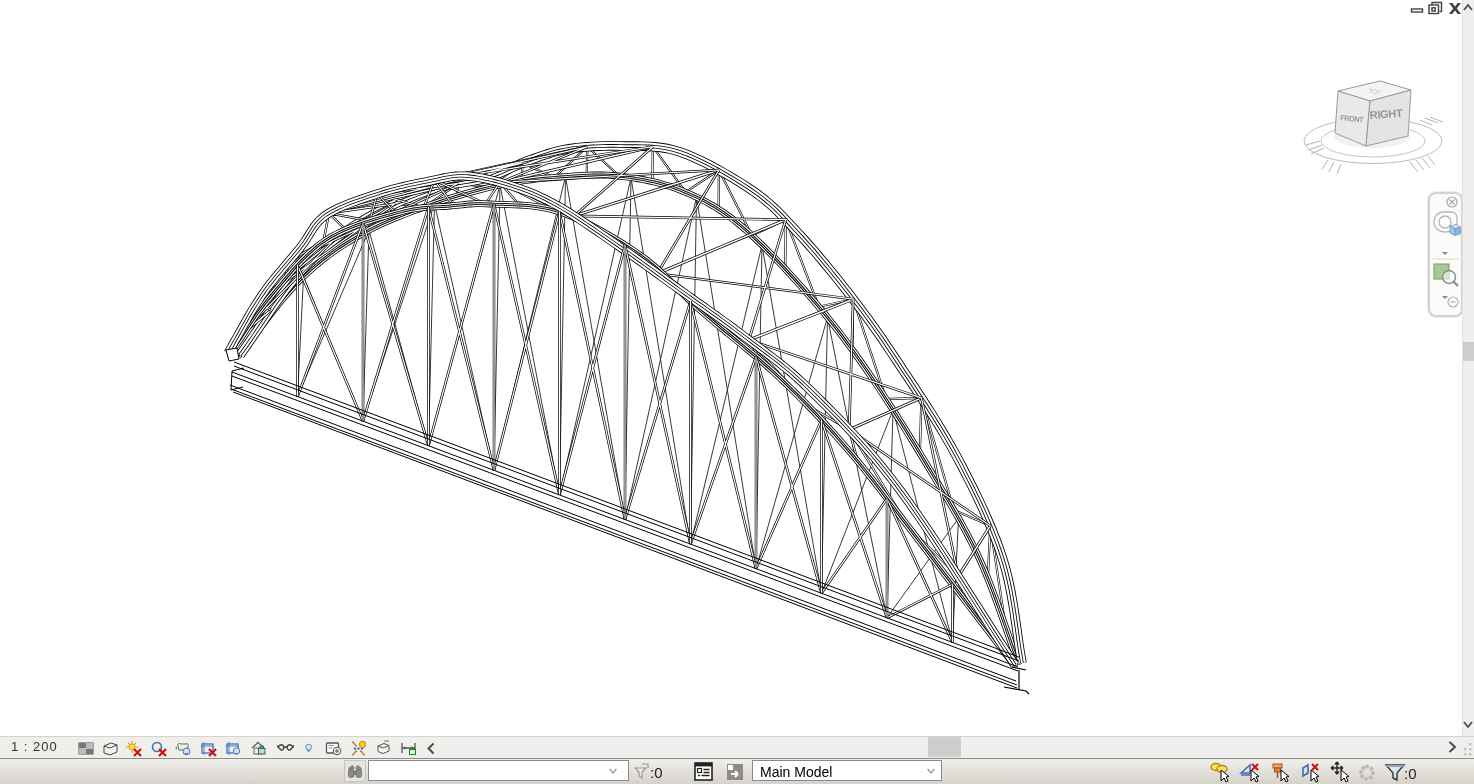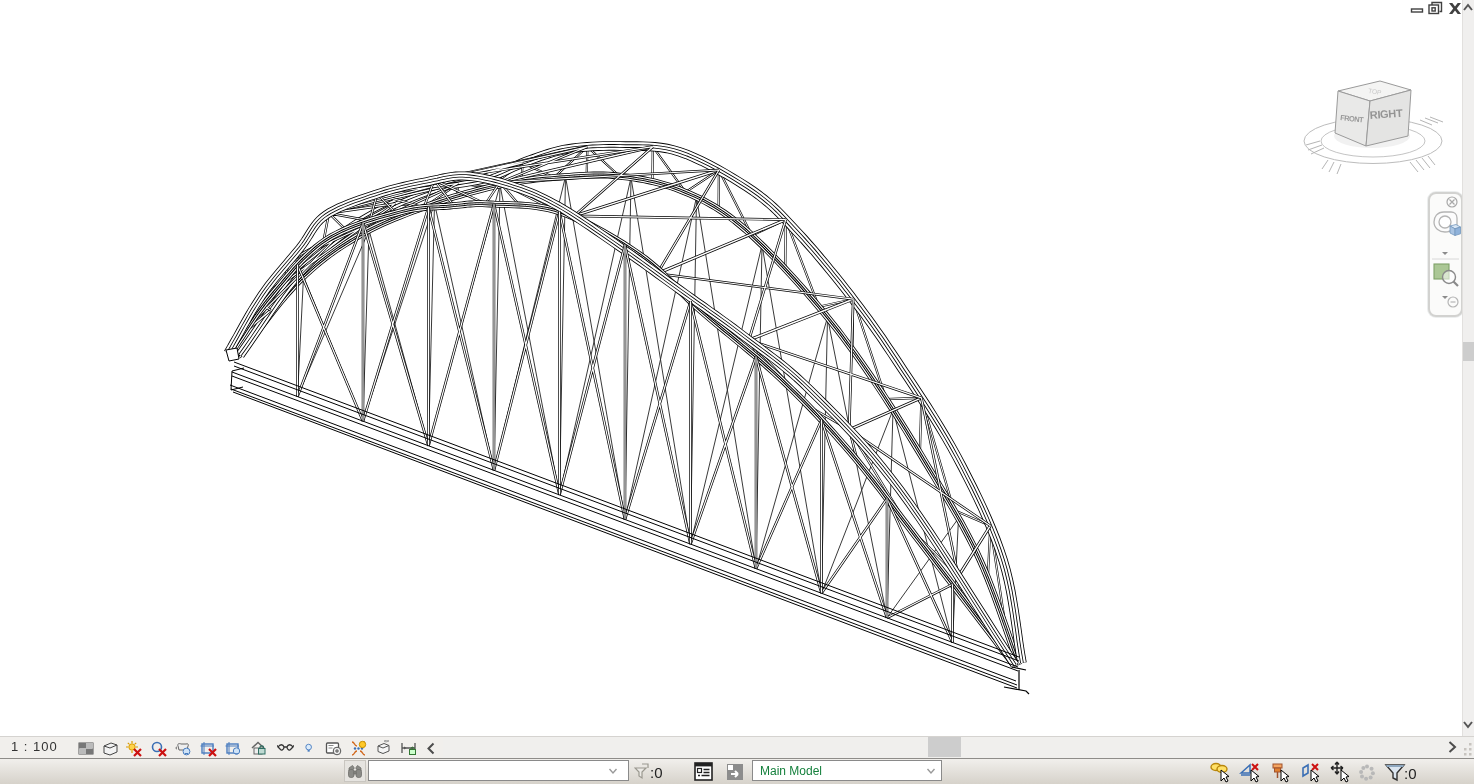--- a/index.html
+++ b/index.html
@@ -125,21 +125,21 @@
 <div id="vscroll"></div>
 <svg width="12" height="12" viewBox="0 0 12 12" style="position:absolute;left:1462px;top:2px">
     <path d="M2,8 L6,3 L10,8" fill="none" stroke="#555" stroke-width="2"></path>
   </svg>
 <div id="vthumb"></div>
 <svg width="12" height="12" viewBox="0 0 12 12" style="position:absolute;left:1462px;top:718px">
     <path d="M2,4 L6,9 L10,4" fill="none" stroke="#555" stroke-width="2"></path>
   </svg>
 <div id="hrow"></div>
 <div id="viewbar"></div>
-<div id="scale">1 : 100</div>
+<div id="scale">1 : 200</div>
 <svg width="17" height="17" viewBox="0 0 17 17" style="position:absolute;left:78px;top:740px">
     <rect x="1" y="3" width="14" height="11" fill="#fff" stroke="#555"></rect>
     <rect x="1" y="3" width="7" height="5.5" fill="#777"></rect>
     <rect x="8" y="8.5" width="7" height="5.5" fill="#777"></rect>
     <rect x="8" y="3" width="7" height="5.5" fill="#bbb"></rect>
     <rect x="1" y="8.5" width="7" height="5.5" fill="#bbb"></rect>
   </svg>
 <svg width="17" height="17" viewBox="0 0 17 17" style="position:absolute;left:102px;top:740px">
     <polygon points="2,6 9,3 15,5 15,12 8,15 2,13" fill="#f2f2f2" stroke="#444"></polygon>
     <polyline points="2,6 8,8 15,5 M8,8 8,15" fill="none" stroke="#444"></polyline>
@@ -255,21 +255,21 @@
  <rect x="1" y="1" width="17" height="3.4" fill="#222"></rect>
  <rect x="3.5" y="6.5" width="4" height="4" fill="none" stroke="#222" stroke-width="1.2"></rect>
  <path d="M9.5,7.5 h6 M9.5,10.5 h6 M4,13.5 h2 M7.5,13.5 h8" stroke="#222" stroke-width="1.5"></path>
 </svg>
 <svg width="20" height="20" viewBox="0 0 20 20" style="position:absolute;left:725px;top:762px">
  <rect x="2" y="2" width="16" height="16" fill="#8c8c8c"></rect>
  <rect x="3" y="3" width="5" height="5" fill="#fff"></rect>
  <path d="M6,12 L13,12 M13,12 L10,9 M13,12 L10,15" stroke="#fff" stroke-width="2"></path>
 </svg>
 <div class="combo" style="left:752px;top:760px;width:190px"></div>
-<div style="position:absolute;left:760px;top:764px;font-size:12px;color:#15803d">Main Model</div>
+<div style="position:absolute;left:760px;top:764px;font-size:14px;color:#000000">Main Model</div>
 <svg class="chev" style="left:926px;top:767px" viewBox="0 0 10 8">
     <path d="M1.5,2 L5,6 L8.5,2" fill="none" stroke="#9a9a9a" stroke-width="1.4"></path>
   </svg>
 <svg width="22" height="22" viewBox="0 0 22 22" style="position:absolute;left:1209px;top:761px">
     <ellipse cx="7" cy="6" rx="5" ry="3.5" fill="#ffe066" stroke="#b8860b" stroke-width="1.4"></ellipse>
     <ellipse cx="13" cy="8" rx="5" ry="3.5" fill="#ffe066" stroke="#b8860b" stroke-width="1.4"></ellipse>
     <path d="M12,9 L12,20 L15,17 L17,21 L19,20 L17,16 L20,15.5 Z" fill="#fff" stroke="#000" stroke-width="1"></path>
   </svg>
 <svg width="22" height="22" viewBox="0 0 22 22" style="position:absolute;left:1239px;top:761px">
     <path d="M2,12 L11,4 L11,12 Z" fill="none" stroke="#3b6fb5" stroke-width="1.5"></path>

